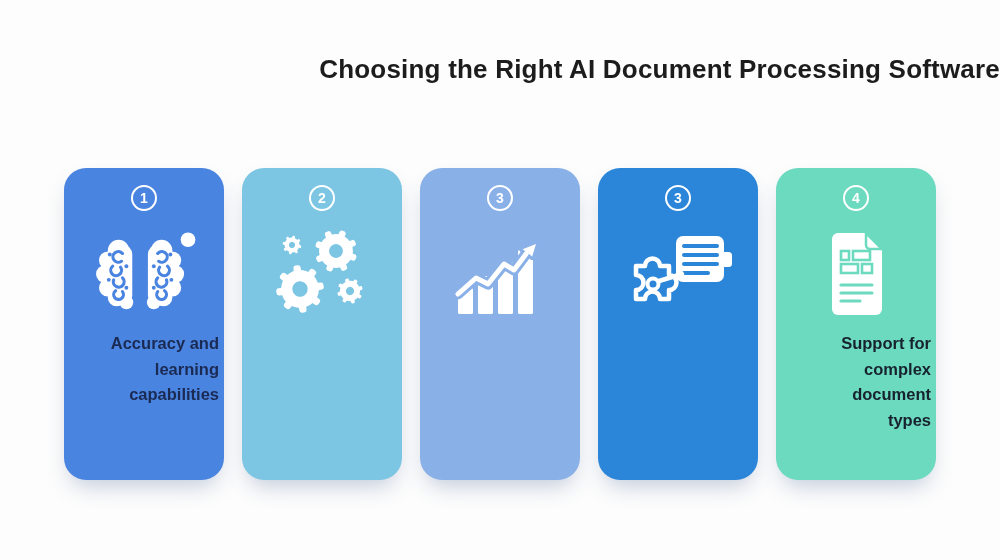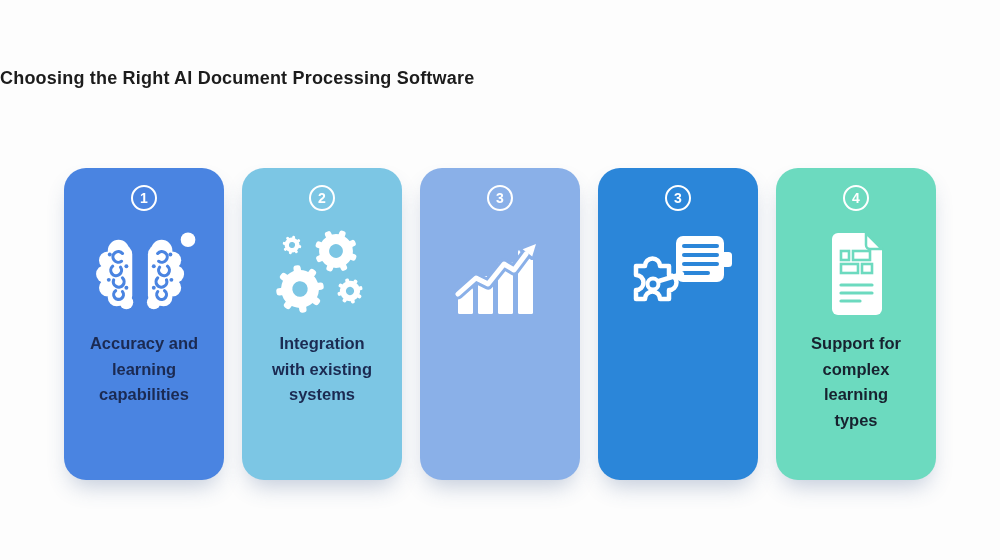--- a/index.html
+++ b/index.html
@@ -6,23 +6,23 @@
   body{
     width:1000px;height:560px;
     font-family:"Liberation Sans","DejaVu Sans",sans-serif;
     overflow:hidden;
   }
   .stage{
     position:relative;width:1000px;height:560px;
     background:#fdfdfd;
   }
   .page-title{
-    position:absolute;top:68px;left:0;right:0;
-    text-align:left;
-    font-size:18px;font-weight:700;letter-spacing:.2px;
+    position:absolute;top:54px;left:0;right:0;
+    text-align:right;
+    font-size:26px;font-weight:700;letter-spacing:.2px;
     color:#1c1c1c;
   }
   .cards-row{
     position:absolute;top:168px;left:64px;
     display:flex;gap:18px;
   }
   .card{
     position:relative;
     width:160px;height:312px;
     border-radius:22px;
@@ -35,21 +35,21 @@
     display:flex;align-items:center;justify-content:center;
     color:#ffffff;font-size:14px;font-weight:700;line-height:1;
     box-sizing:border-box;
   }
   .icon-wrap{
     position:absolute;top:52px;left:0;right:0;height:112px;
     display:flex;align-items:center;justify-content:center;
   }
   .card-label{
     position:absolute;top:163px;left:5px;right:5px;
-    text-align:center;
+    text-align:right;
     font-size:16.5px;font-weight:700;line-height:25.5px;
     color:var(--text-color);
     white-space:pre-line;
   }
 </style>
 </head>
 <body>
 
 <div class="stage" style="background: rgb(253, 253, 253);">
 
@@ -125,23 +125,20 @@
                 <circle r="9.5" fill="none" stroke="#fff" stroke-width="8"></circle>
               </g>
             </defs>
             <use href="#gear" transform="translate(26,20) scale(0.55) rotate(12)"></use>
             <use href="#gear" transform="translate(70,26) scale(1.25) rotate(20)"></use>
             <use href="#gear" transform="translate(34,64) scale(1.4) rotate(-8)"></use>
             <use href="#gear" transform="translate(84,66) scale(0.75) rotate(30)"></use>
           </svg>
         </span>
       </div>
-      <div class="card-label">Integration
-with existing
-systems</div>
     </div>
 
     <div class="card" style="--card-color: #8ab0e8; --text-color: #1b2a52;">
       <div class="badge">3</div>
       <div class="icon-wrap">
         <span>
           <svg width="96" height="92" viewBox="0 0 96 92">
             <g fill="#ffffff">
               <rect x="6" y="60" width="15" height="26" rx="1.5"></rect>
               <rect x="26" y="48" width="15" height="38" rx="1.5"></rect>
@@ -199,18 +196,18 @@
             <g stroke="var(--card-color)" stroke-width="3.2" stroke-linecap="round">
               <line x1="33" y1="58" x2="64" y2="58"></line>
               <line x1="33" y1="66" x2="64" y2="66"></line>
               <line x1="33" y1="74" x2="52" y2="74"></line>
             </g>
           </svg>
         </span>
       </div>
       <div class="card-label">Support for
 complex
-learning
+document
 types</div>
     </div>
 
   </div>
 </div>
 
 </body></html>

